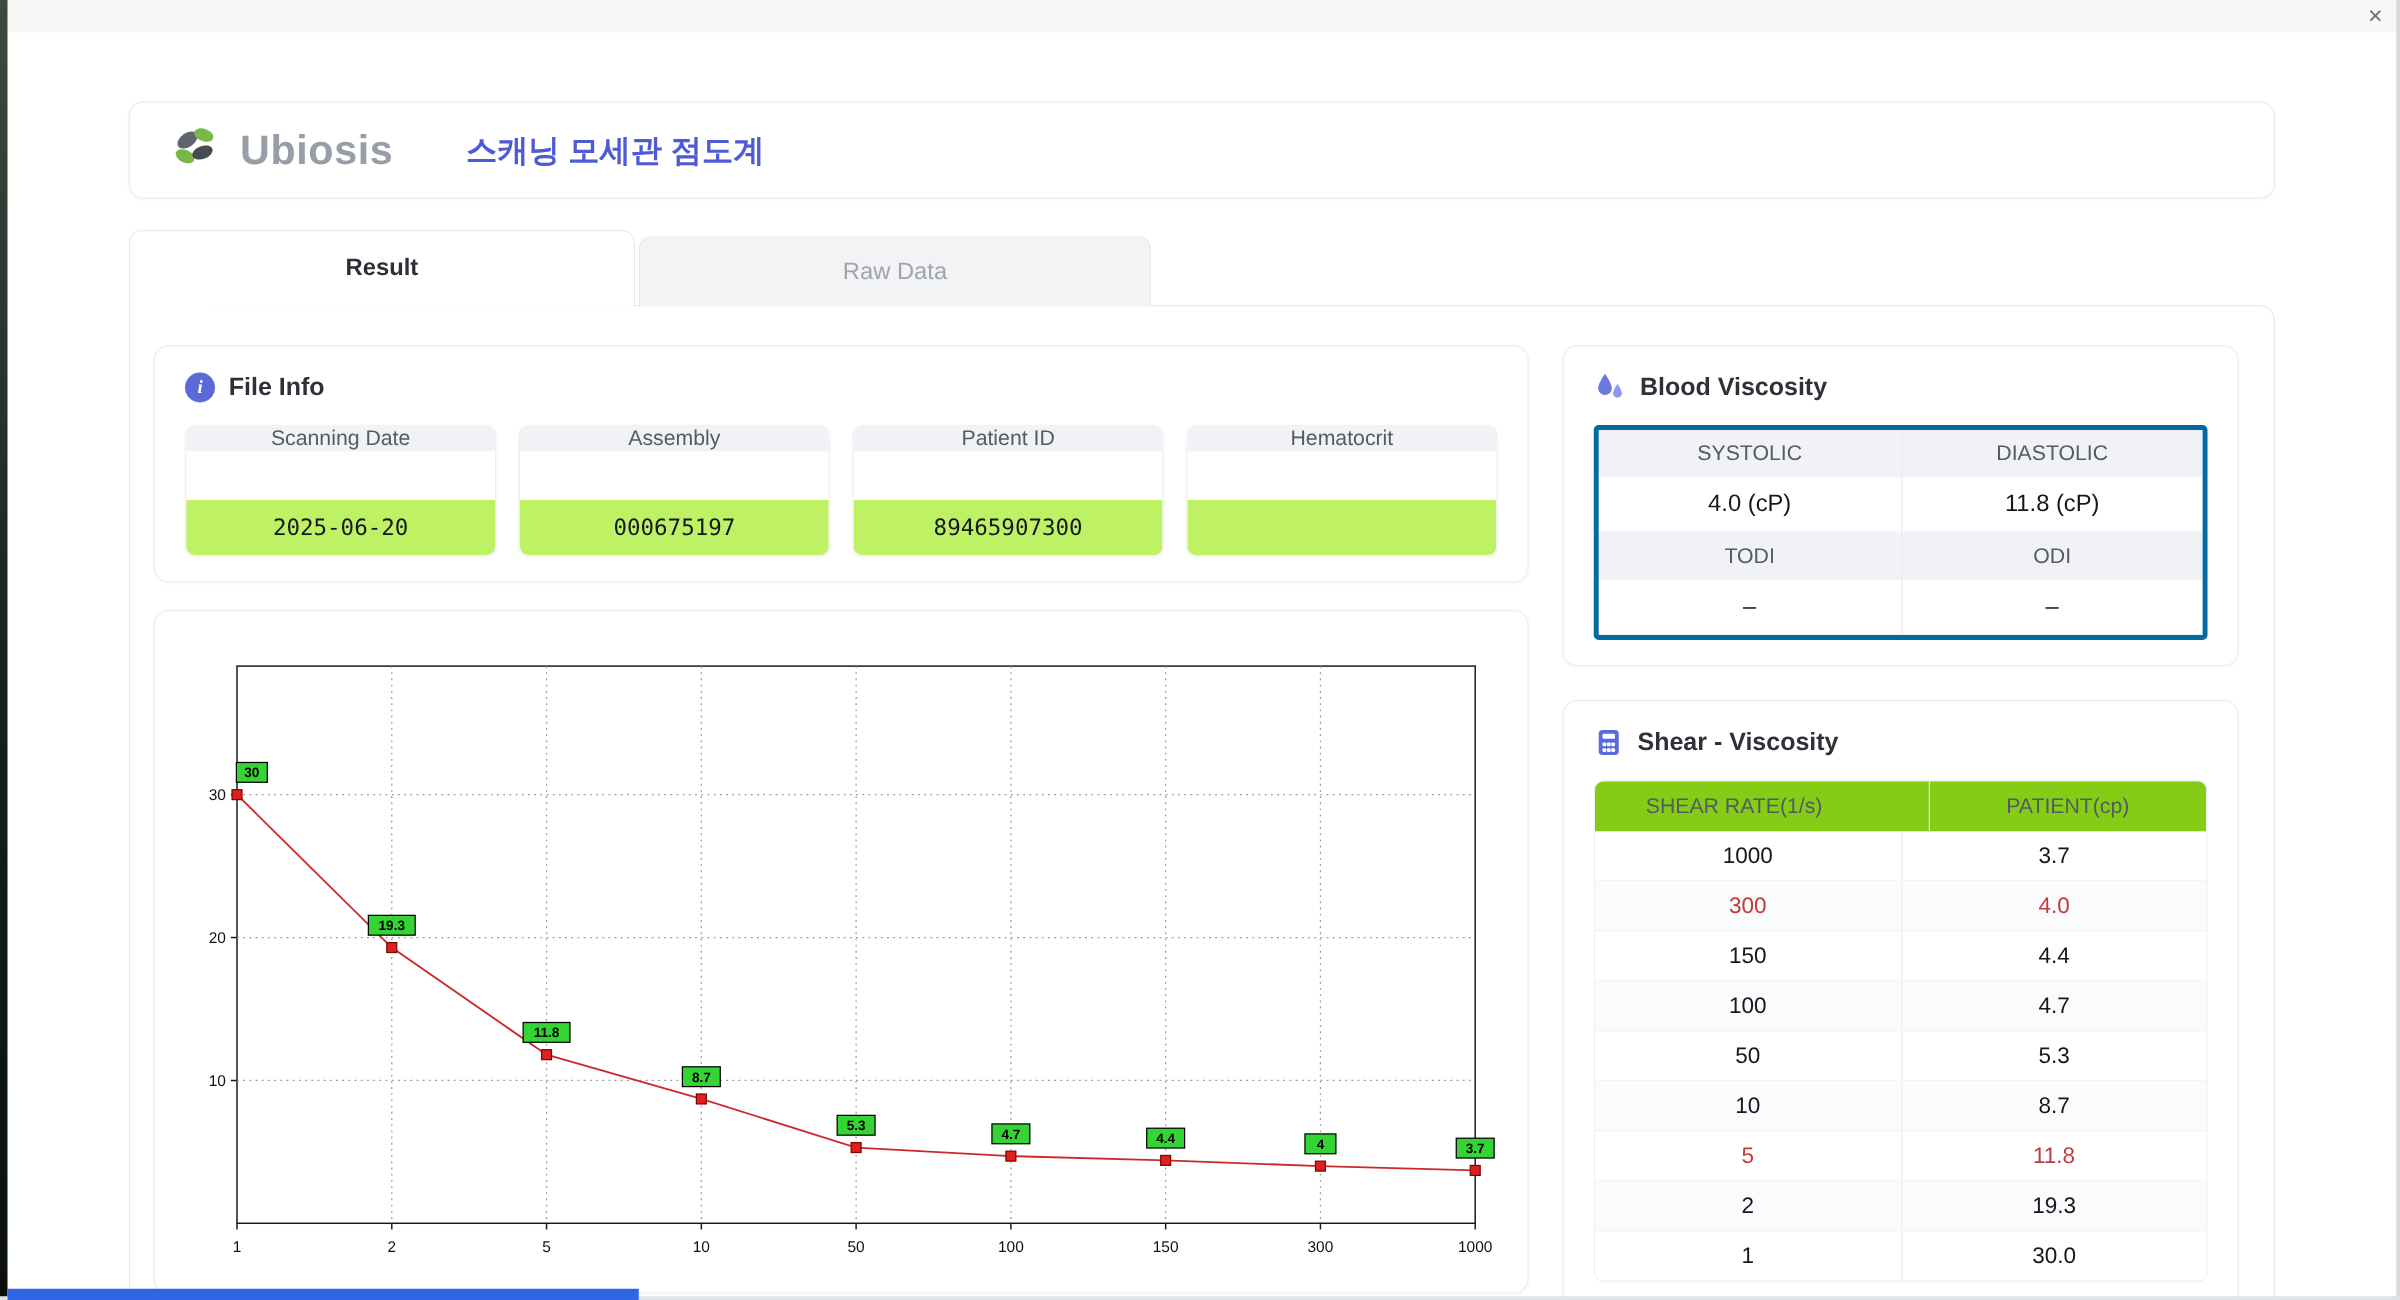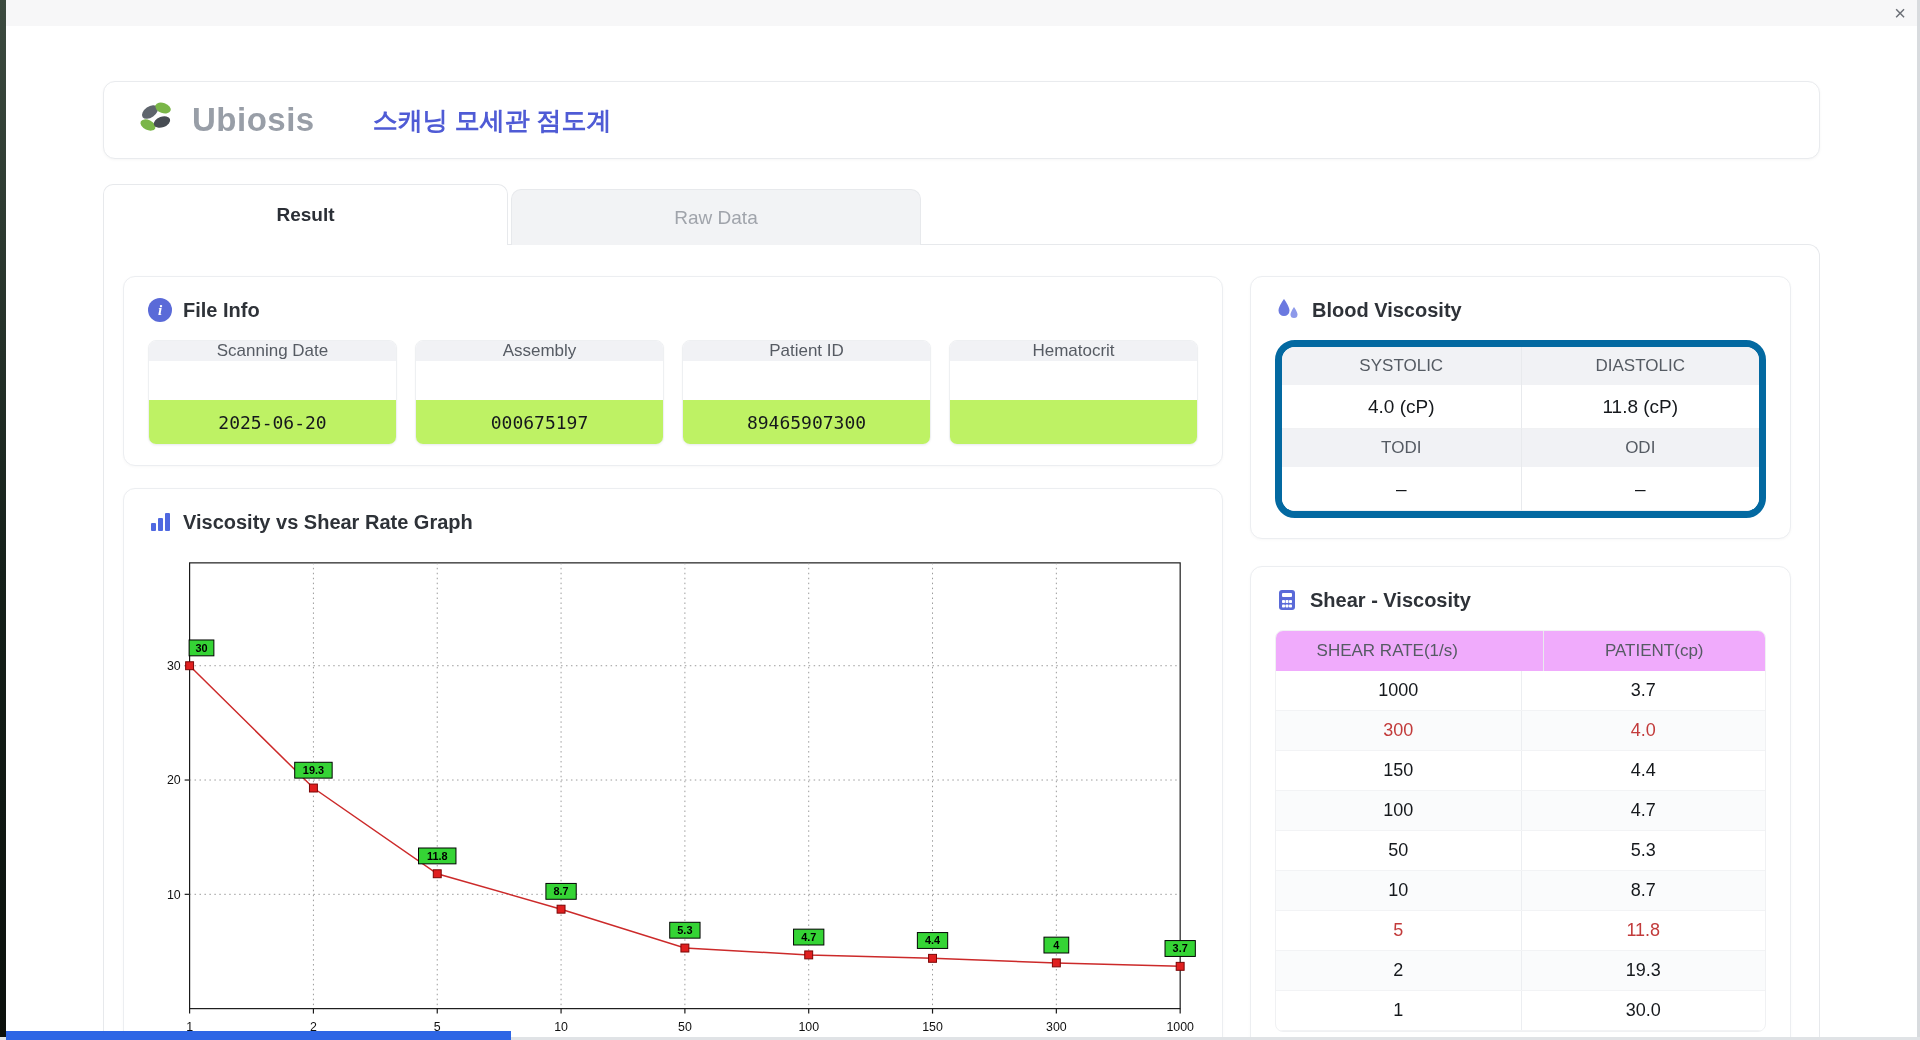--- a/index.html
+++ b/index.html
@@ -63,31 +63,31 @@
     font-size: 18px; color: #15181c; font-family: "DejaVu Sans Mono", monospace; margin-top: 39px; }
 
   
   .graph-card { margin-top: 22px; }
   .chart-wrap { margin-top: 12px; }
   .chart-wrap svg { display: block; width: 100%; height: auto; }
   .tick { font: 12.5px "Liberation Sans", sans-serif; fill: #111; }
   .plabel { font: bold 11px "Liberation Sans", sans-serif; fill: #000; }
 
   
-  .bv-grid { margin-top: 15px; border: 7px solid #0369a1; border-radius: 20px; overflow: hidden; }
+  .bv-grid { margin-top: 15px; border: 4px solid #0369a1; border-radius: 4px; overflow: hidden; }
   .bv-row { display: grid; grid-template-columns: 1fr 1fr; }
   .bv-row.header .bv-cell { background: #f1f2f5; height: 38px; font-size: 17px; color: #555b63; }
   .bv-row.value .bv-cell { background: #fff; height: 44px; font-size: 19px; color: #15181c; border-bottom: 1px solid #f0f1f3; }
   .bv-cell { display: flex; align-items: center; justify-content: center; }
   .bv-cell + .bv-cell { border-left: 1px solid #e8eaed; }
 
   
   .shear-card { margin-top: 27px; }
   .st-table { margin-top: 15px; border: 1px solid #f0f1f3; border-radius: 8px; overflow: hidden; }
-  .st-head { display: grid; grid-template-columns: 1fr 1fr; background: #f0abfc; gap: 44px; }
+  .st-head { display: grid; grid-template-columns: 1fr 1fr; background: #84cc16; gap: 44px; }
   .st-head-cell { height: 40px; display: flex; align-items: center; justify-content: center;
     font-size: 17px; color: #555b63; }
   .st-head-cell + .st-head-cell { border-left: 1px solid #e8eaed; }
   .st-row { display: grid; grid-template-columns: 1fr 1fr; border-bottom: 1px solid #f2f3f5; }
   .st-row.alt { background: #fafbfc; }
   .st-cell { height: 39px; display: flex; align-items: center; justify-content: center;
     font-size: 18px; color: #15181c; }
   .st-cell + .st-cell { border-left: 1px solid #eceef1; }
   .st-row.hl .st-cell { color: #c23b3b; }
 </style>
@@ -149,30 +149,20 @@
                 <div class="field-value">89465907300</div>
               </div>
               <div class="field-box">
                 <div class="field-label">Hematocrit</div>
                 <div class="field-value"></div>
               </div>
             </div>
         </div>
 
         <div class="card graph-card">
-          <div class="card-title-row">
-            <span class="svg-icon">
-              <svg width="24" height="24" viewBox="0 0 24 24">
-                <rect x="3" y="13" width="5" height="8" rx="1" fill="#4f68e0"></rect>
-                <rect x="10" y="8" width="5" height="13" rx="1" fill="#4f68e0"></rect>
-                <rect x="17" y="3" width="5" height="18" rx="1" fill="#4f68e0"></rect>
-              </svg>
-            </span>
-            <span class="card-title">Viscosity vs Shear Rate Graph</span>
-          </div>
           <div class="chart-wrap">
             <svg viewBox="0 0 1060 500" xmlns="http://www.w3.org/2000/svg">
                 <rect x="42" y="14" width="1000" height="450" fill="#ffffff" stroke="#1a1a1a" stroke-width="1.2"></rect>
                 <line x1="42" y1="348.61538461538464" x2="1042" y2="348.61538461538464" stroke="#9a9a9a" stroke-width="1" stroke-dasharray="1.5 3.5"></line>
                 <line x1="37" y1="348.61538461538464" x2="42" y2="348.61538461538464" stroke="#1a1a1a" stroke-width="1.2"></line>
                 <text x="33" y="353.11538461538464" text-anchor="end" class="tick">10</text>
                 <line x1="42" y1="233.23076923076925" x2="1042" y2="233.23076923076925" stroke="#9a9a9a" stroke-width="1" stroke-dasharray="1.5 3.5"></line>
                 <line x1="37" y1="233.23076923076925" x2="42" y2="233.23076923076925" stroke="#1a1a1a" stroke-width="1.2"></line>
                 <text x="33" y="237.73076923076925" text-anchor="end" class="tick">20</text>
                 <line x1="42" y1="117.84615384615381" x2="1042" y2="117.84615384615381" stroke="#9a9a9a" stroke-width="1" stroke-dasharray="1.5 3.5"></line>

